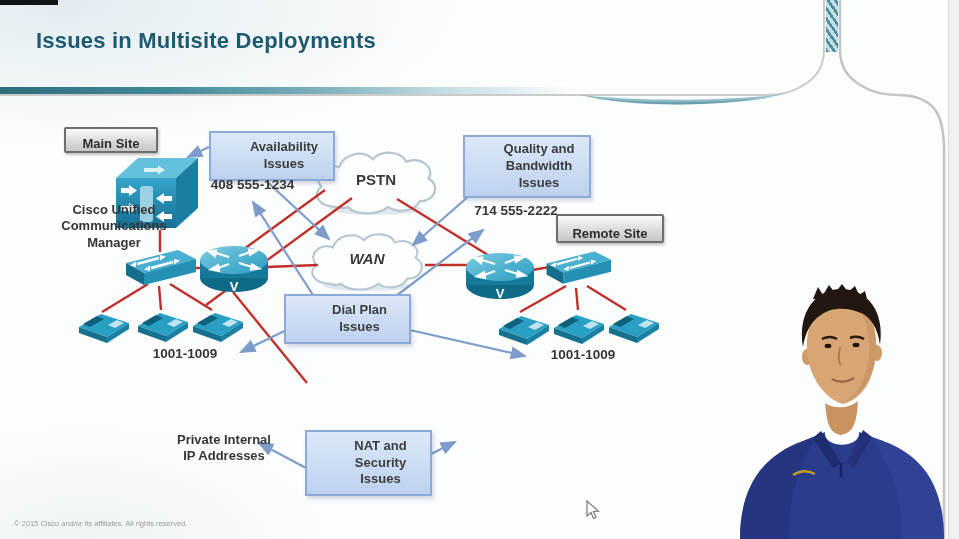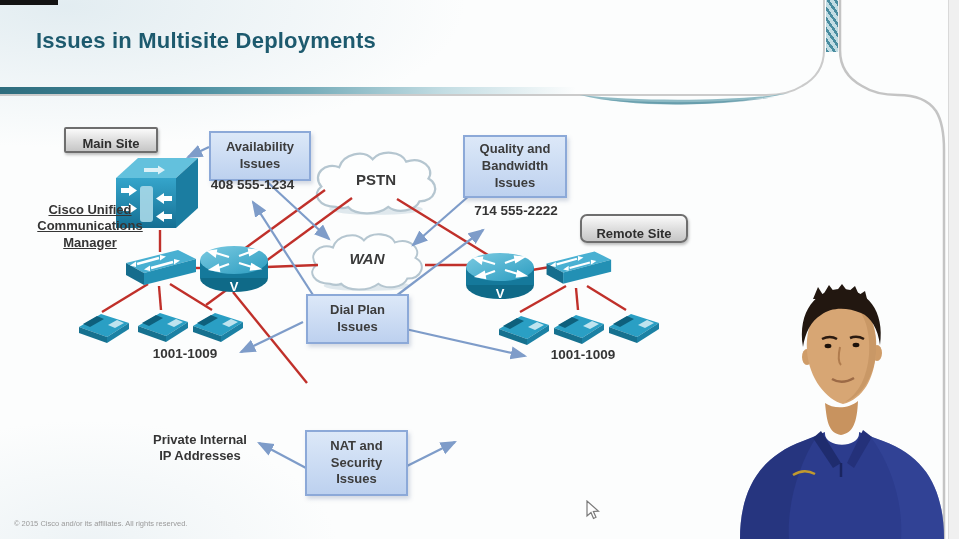--- a/index.html
+++ b/index.html
@@ -27,21 +27,21 @@
   .site-tag{position:absolute;display:flex;align-items:flex-end;justify-content:center;
     background:linear-gradient(180deg,#fafafa,#dcdcdc 55%,#c6c6c6);
     border:2px solid #6e6e6e;border-radius:2px;box-shadow:1px 2px 3px rgba(0,0,0,.25);
     font-size:13px;font-weight:600;color:#2e2e2e;}
 
   
   .callout{position:absolute;display:flex;align-items:center;justify-content:center;text-align:center;
     background:linear-gradient(180deg,#dce8f8,#bdd1ef);
     border:2px solid #8ca9d8;box-shadow:2px 3px 4px rgba(90,110,150,.25);
     font-size:13px;font-weight:600;color:#3c3c3c;line-height:1.3;}
-  .preline{white-space:pre-line;}
+  .preline{white-space:pre-line;padding-left:24px;}
 
   
   .dlabel{position:absolute;text-align:center;font-size:13px;font-weight:600;color:#353535;line-height:1.25;}
   .num{font-size:13.5px;}
 
   .cloud{position:absolute;}
   .cloud .cloud-label{position:absolute;left:0;right:0;top:0;bottom:6px;display:flex;align-items:center;justify-content:center;
     font-size:15px;font-weight:600;color:#3a3a3a;}
   .cloud.small .cloud-label{font-size:13.5px;}
 
@@ -278,38 +278,38 @@
       <polygon points="2,24 2,30 30,40 30,34" fill="#16718f"></polygon>
       <polygon points="30,34 52,20 52,26 30,40" fill="#1b81a4"></polygon>
       <polygon points="6,21 20,13 27,16 13,24" fill="#0e607c"></polygon>
       <polygon points="31,22 40,17 47,20 38,25" fill="#bfe4ef"></polygon>
     </svg>
   </div>
 
   <div class="site-tag" style="left:64px;top:127px;width:90px;height:22px;">
     <span>Main Site</span>
   </div>
-  <div class="site-tag" style="left:580px;top:214px;width:104px;height:25px;border-radius:7px;">
+  <div class="site-tag" style="left:556px;top:214px;width:104px;height:25px;">
     <span>Remote Site</span>
   </div>
 
   <div class="callout preline" style="left:209px;top:131px;width:98px;height:46px;">Availability
 Issues</div>
   <div class="callout preline" style="left:463px;top:135px;width:100px;height:59px;">Quality and
 Bandwidth
 Issues</div>
-  <div class="callout preline" style="left:306px;top:294px;width:99px;height:46px;">Dial Plan
+  <div class="callout preline" style="left:284px;top:294px;width:99px;height:46px;">Dial Plan
 Issues</div>
   <div class="callout preline" style="left:305px;top:430px;width:99px;height:62px;">NAT and
 Security
 Issues</div>
 
   <div class="dlabel num" style="left:200px;top:177px;width:105px;">408 555-1234</div>
   <div class="dlabel num" style="left:462px;top:203px;width:108px;">714 555-2222</div>
-  <div class="dlabel preline" style="left:24px;top:202px;width:132px;text-decoration:underline;">Cisco Unified
+  <div class="dlabel preline" style="left:24px;top:202px;width:132px;">Cisco Unified
 Communications
 Manager</div>
   <div class="dlabel num" style="left:130px;top:346px;width:110px;">1001-1009</div>
   <div class="dlabel num" style="left:528px;top:347px;width:110px;">1001-1009</div>
   <div class="dlabel preline" style="left:145px;top:432px;width:110px;">Private Internal
 IP Addresses</div>
 
   <div class="icon-abs" style="left:737px;top:277px;">
     <svg width="210" height="262" viewBox="0 0 210 262">
       <path d="M3,262 C3,214 22,180 66,164 L88,155 C86,172 124,172 122,155 L146,164 C190,180 207,214 207,262 Z" fill="#2c3c8d"></path>

